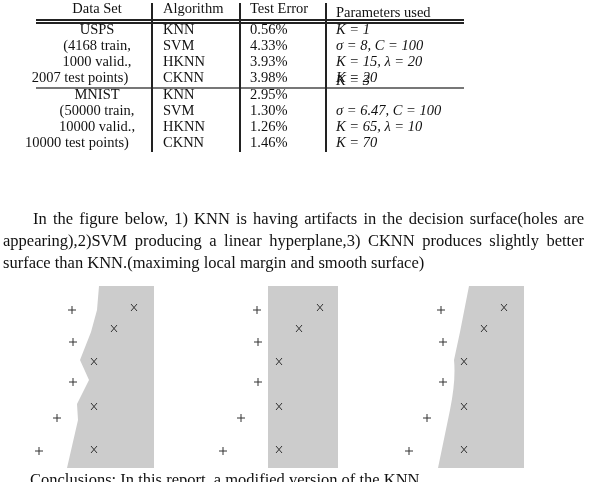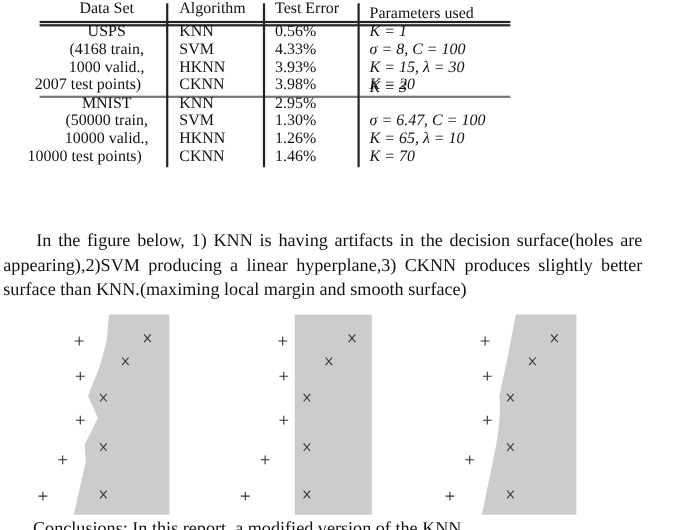--- a/index.html
+++ b/index.html
@@ -41,21 +41,21 @@
   <div class="cell c-alg" style="top:21px;">KNN</div>
   <div class="cell c-err" style="top:21px;">0.56%</div>
   <div class="cell c-par" style="top:21px;">K = 1</div>
 
   <div class="cell c-alg" style="top:37px;">SVM</div>
   <div class="cell c-err" style="top:37px;text-align:center;">4.33%</div>
   <div class="cell c-par" style="top:37px;">σ = 8, C = 100</div>
 
   <div class="cell c-alg" style="top:53px;">HKNN</div>
   <div class="cell c-err" style="top:53px;">3.93%</div>
-  <div class="cell c-par" style="top:53px;">K = 15, λ = 30</div>
+  <div class="cell c-par" style="top:53px;">K = 15, λ = 20</div>
 
   <div class="cell c-alg" style="top:69px;">CKNN</div>
   <div class="cell c-err" style="top:69px;">3.98%</div>
   <div class="cell c-par" style="top:69px;">K = 20</div>
 
   <div class="hgray" style="top:87px;left:36px;width:428px;"></div>
 
   <div class="cell c-ds" style="top:86px;">MNIST</div>
   <div class="cell c-ds" style="top:102px;">(50000 train,</div>
   <div class="cell c-ds" style="top:118px;">10000 valid.,</div>

